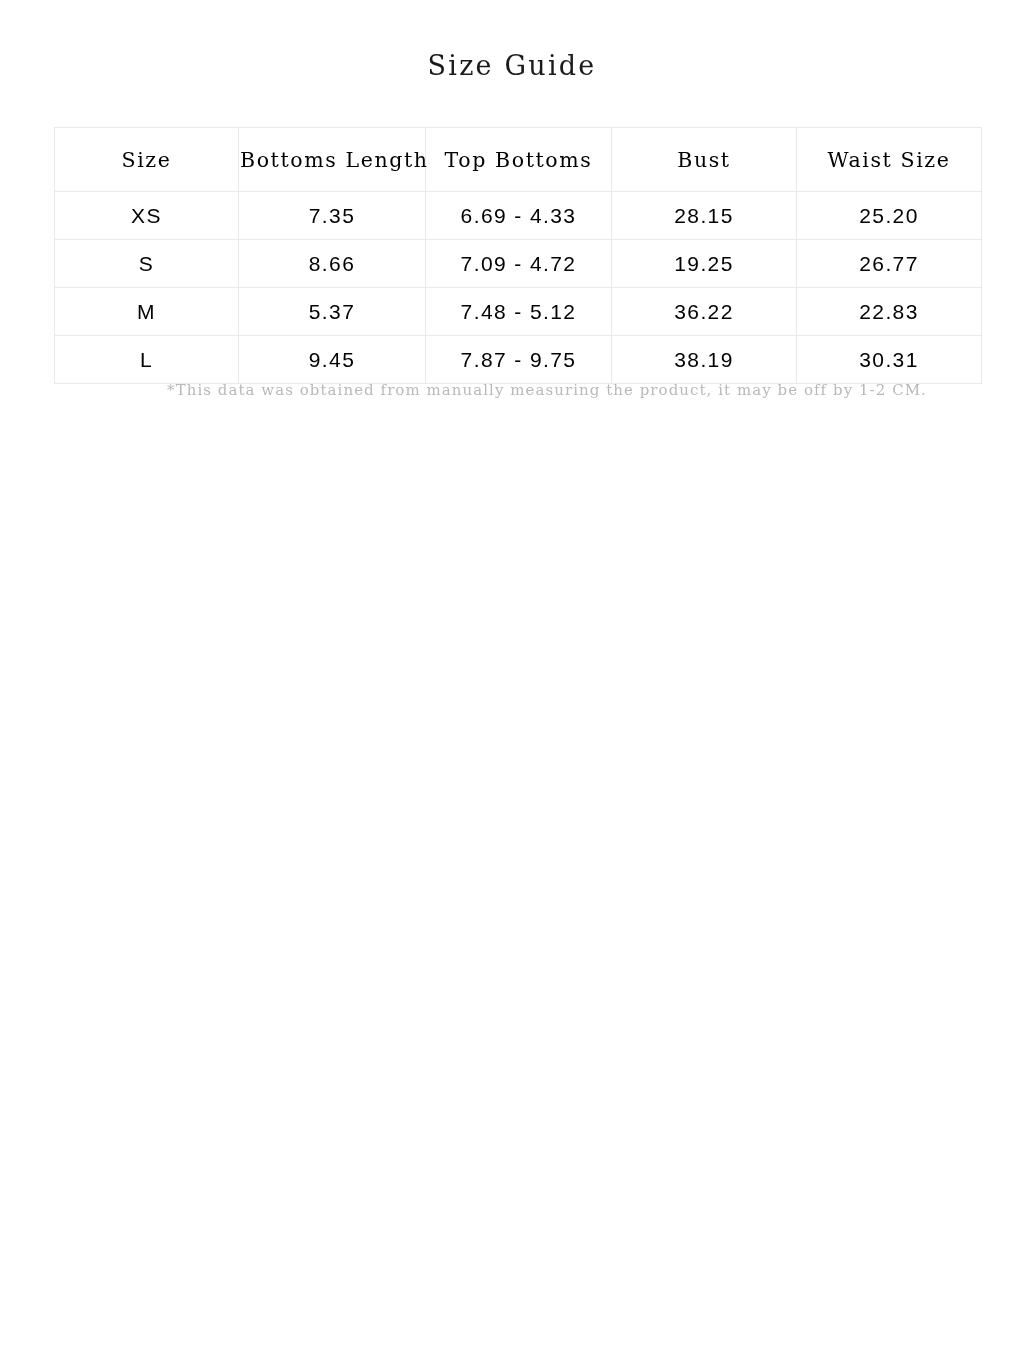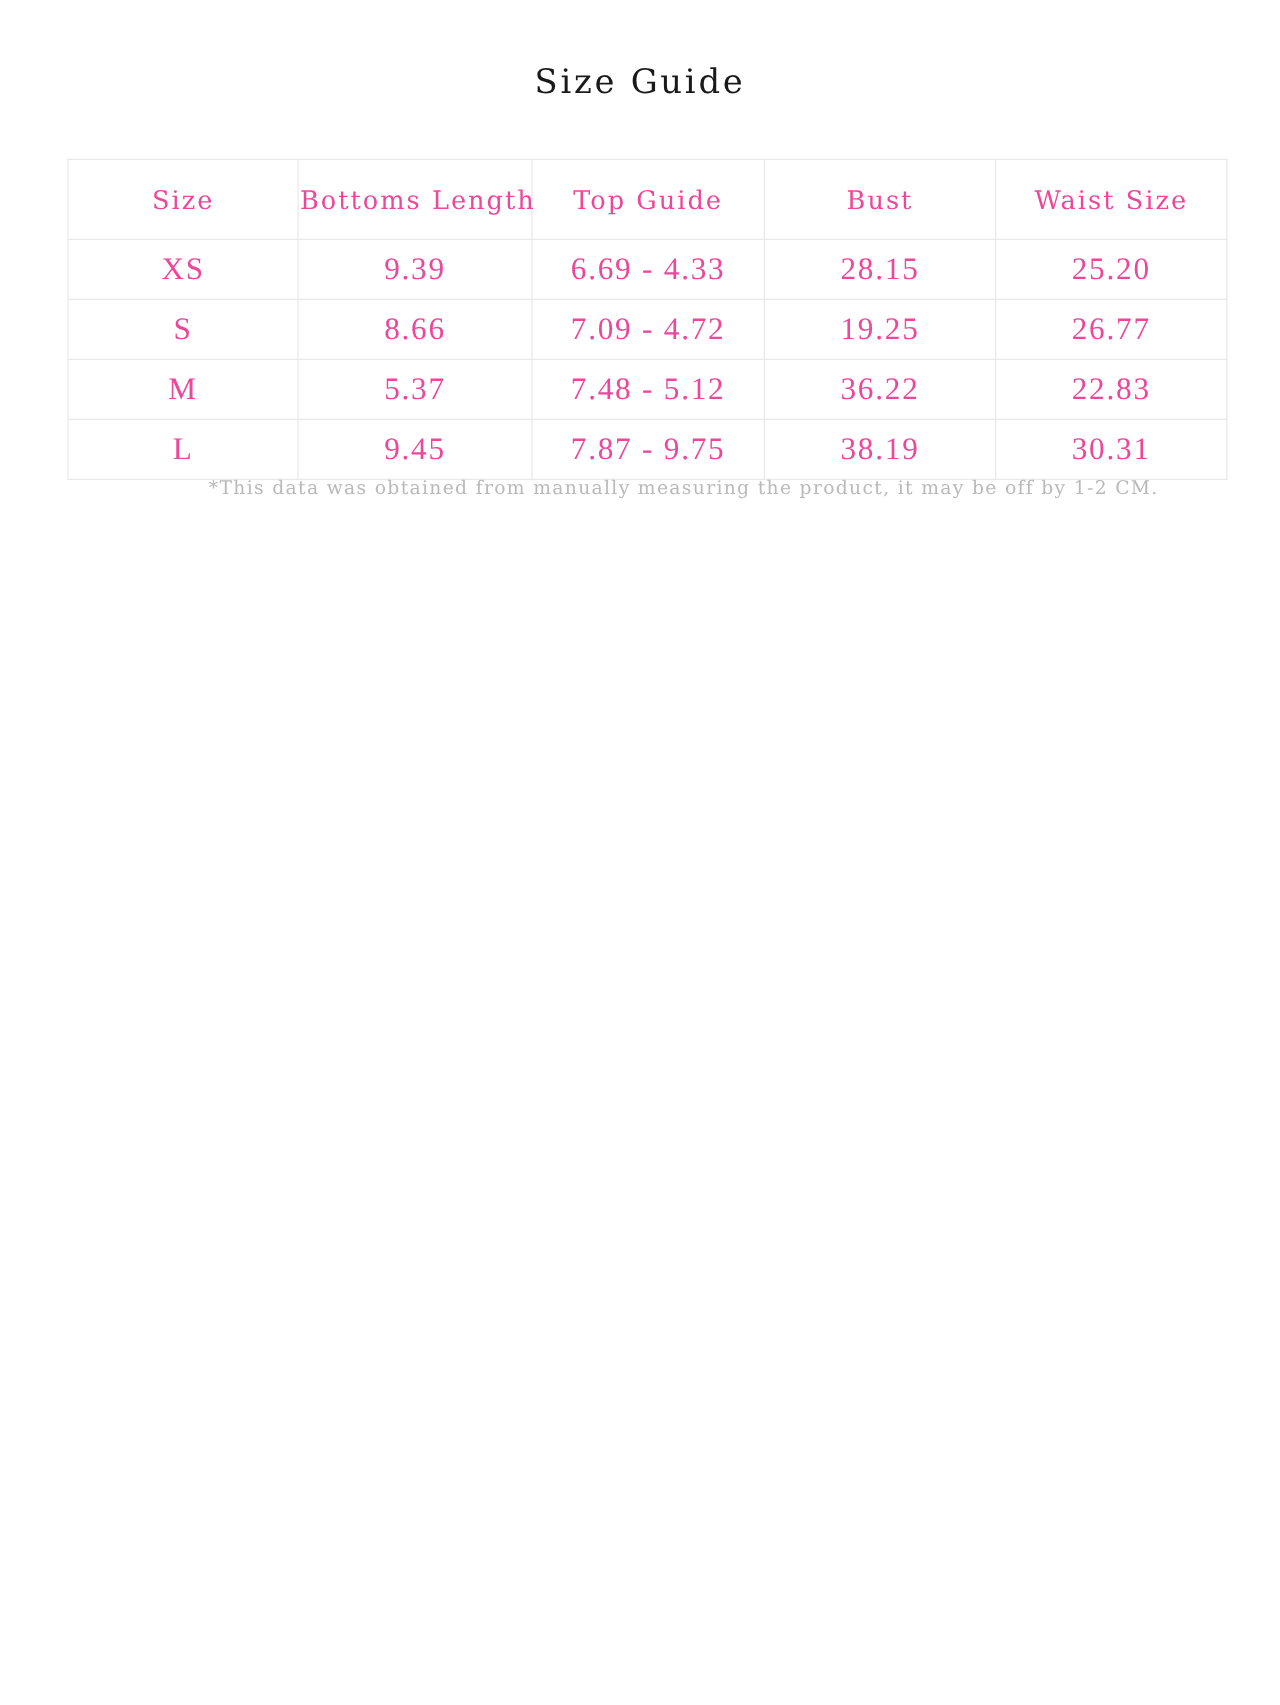--- a/index.html
+++ b/index.html
@@ -50,34 +50,34 @@
   table.size-table col.c-top       { width: 186px; }
   table.size-table col.c-bust      { width: 185px; }
   table.size-table col.c-waist     { width: 185px; }
 
   table.size-table th,
   table.size-table td {
     border: 1px solid #e9e9e9;
     text-align: center;
     vertical-align: middle;
     font-weight: 400;
-    color: #ec4899;
+    color: #000000;
     white-space: pre;
   }
   table.size-table th {
     height: 61px;
     font-size: 20.5px;
     letter-spacing: 1.6px;
     font-family: "DejaVu Serif", "Liberation Serif", serif;
   }
   table.size-table td {
     height: 45px;
-    font-size: 25px;
+    font-size: 21px;
     letter-spacing: 1.4px;
-    font-family: Liberation Serif, serif;
+    font-family: Liberation Sans, sans-serif;
   }
   .footnote {
     position: absolute;
     top: 381px;
     left: 0;
     width: 1024px;
     text-align: center;
     font-family: "DejaVu Serif", "Liberation Serif", serif;
     font-size: 15px;
     letter-spacing: 1.05px;
@@ -99,29 +99,29 @@
         <col class="c-size">
         <col class="c-bottoms">
         <col class="c-top">
         <col class="c-bust">
         <col class="c-waist">
       </colgroup>
       <thead>
         <tr>
           <th>Size</th>
           <th>Bottoms Length</th>
-          <th>Top Guide</th>
+          <th>Top Bottoms</th>
           <th>Bust</th>
           <th>Waist Size</th>
         </tr>
       </thead>
       <tbody>
         <tr>
           <td>XS</td>
-          <td>9.39</td>
+          <td>7.35</td>
           <td>6.69 - 4.33</td>
           <td>28.15</td>
           <td>25.20</td>
         </tr>
         <tr>
           <td>S</td>
           <td>8.66</td>
           <td>7.09 - 4.72</td>
           <td>19.25</td>
           <td>26.77</td>

